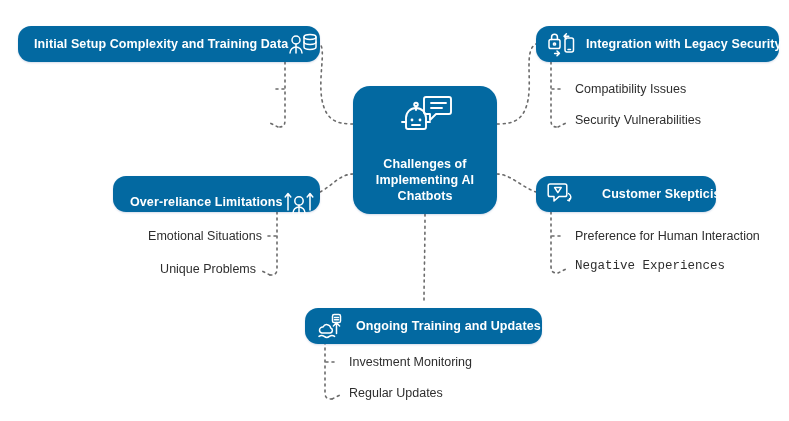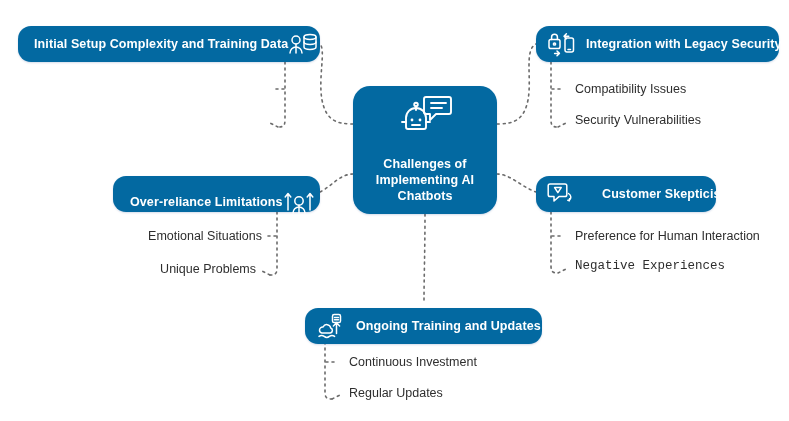--- a/index.html
+++ b/index.html
@@ -178,21 +178,21 @@
       <svg width="30" height="27" viewBox="0 0 30 27" fill="none" stroke="#ffffff" stroke-width="1.5" stroke-linecap="round" stroke-linejoin="round">
         <rect x="15.5" y="1.6" width="8" height="8" rx="1.6"></rect>
         <path d="M17.5 4.4 h4 M17.5 6.8 h4"></path>
         <path d="M19.5 9.6 v11 M16.4 13 L19.5 9.8 L22.6 13"></path>
         <path d="M2.5 17 a3.2 3.2 0 0 1 3.6 -3 a4 4 0 0 1 7.6 1 a2.6 2.6 0 0 1 -0.4 5 h-8.4 a3 3 0 0 1 -2.4 -3 z"></path>
         <path d="M2 23.4 q2.6 -2 5.2 0 t5.2 0 t5.2 0"></path>
       </svg>
     </span>
     <span class="node-label">Ongoing Training and Updates</span>
   </div>
-  <div class="sub right" style="left:349px; top:356px;">Continuous Investment</div>
+  <div class="sub right" style="left:349px; top:356px;">Investment Monitoring</div>
   <div class="sub right" style="left:349px; top:387px;">Regular Updates</div>
 
   <div class="node" id="node-integration">
     <span class="node-icon">
       <svg width="30" height="27" viewBox="0 0 30 27" fill="none" stroke="#ffffff" stroke-width="1.5" stroke-linecap="round" stroke-linejoin="round">
         <rect x="2" y="8.5" width="11" height="9" rx="1.8"></rect>
         <path d="M4.6 8.5 v-2.4 a2.9 2.9 0 0 1 5.8 0 v2.4"></path>
         <circle cx="7.5" cy="13" r="1.1"></circle>
         <rect x="18" y="7" width="8.5" height="14" rx="2"></rect>
         <path d="M21 18.5 h2.5"></path>

